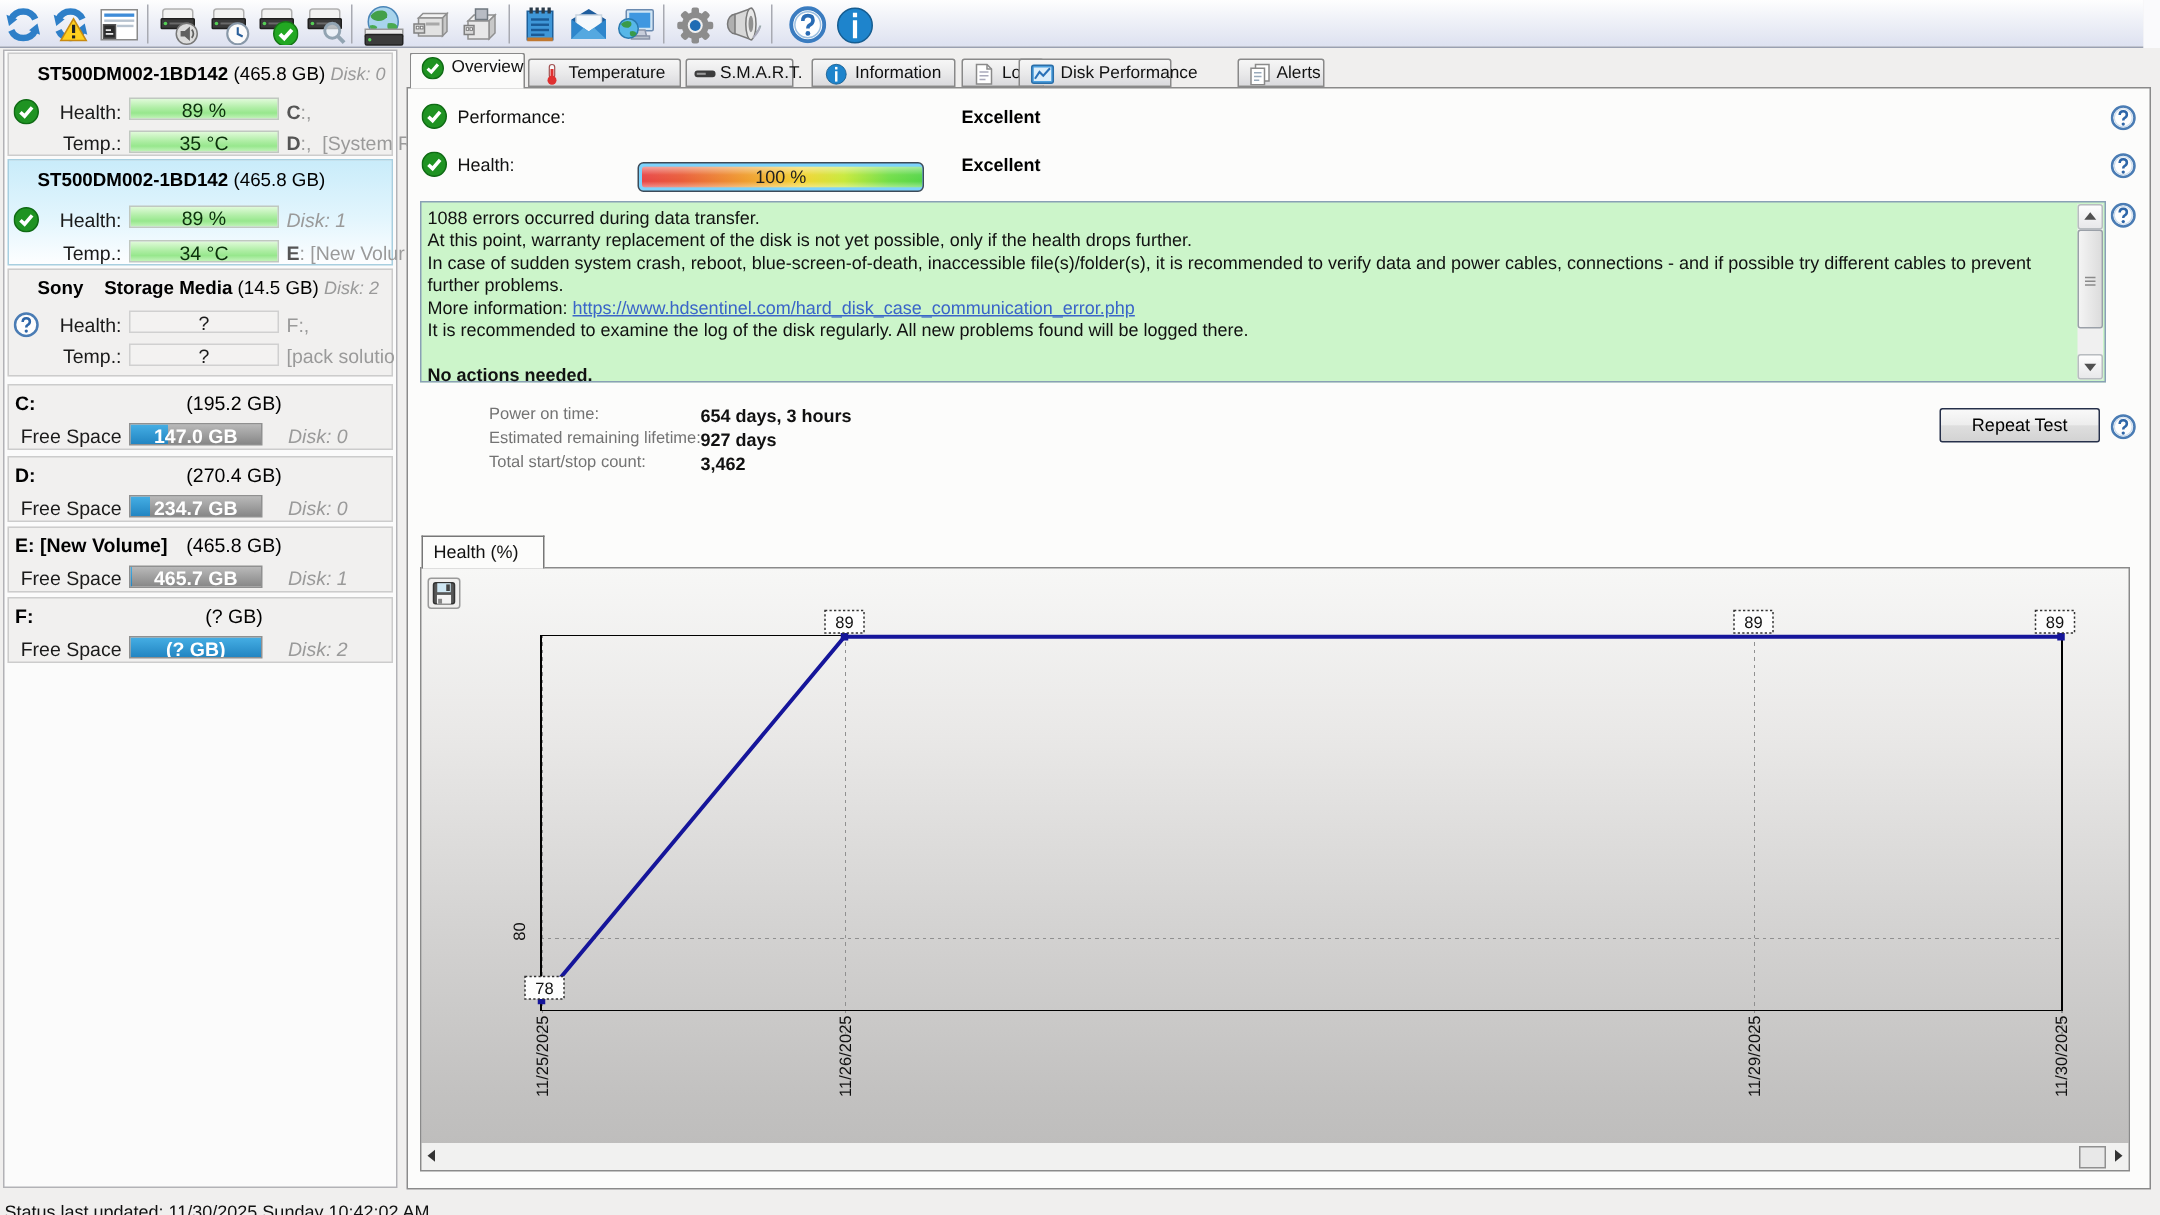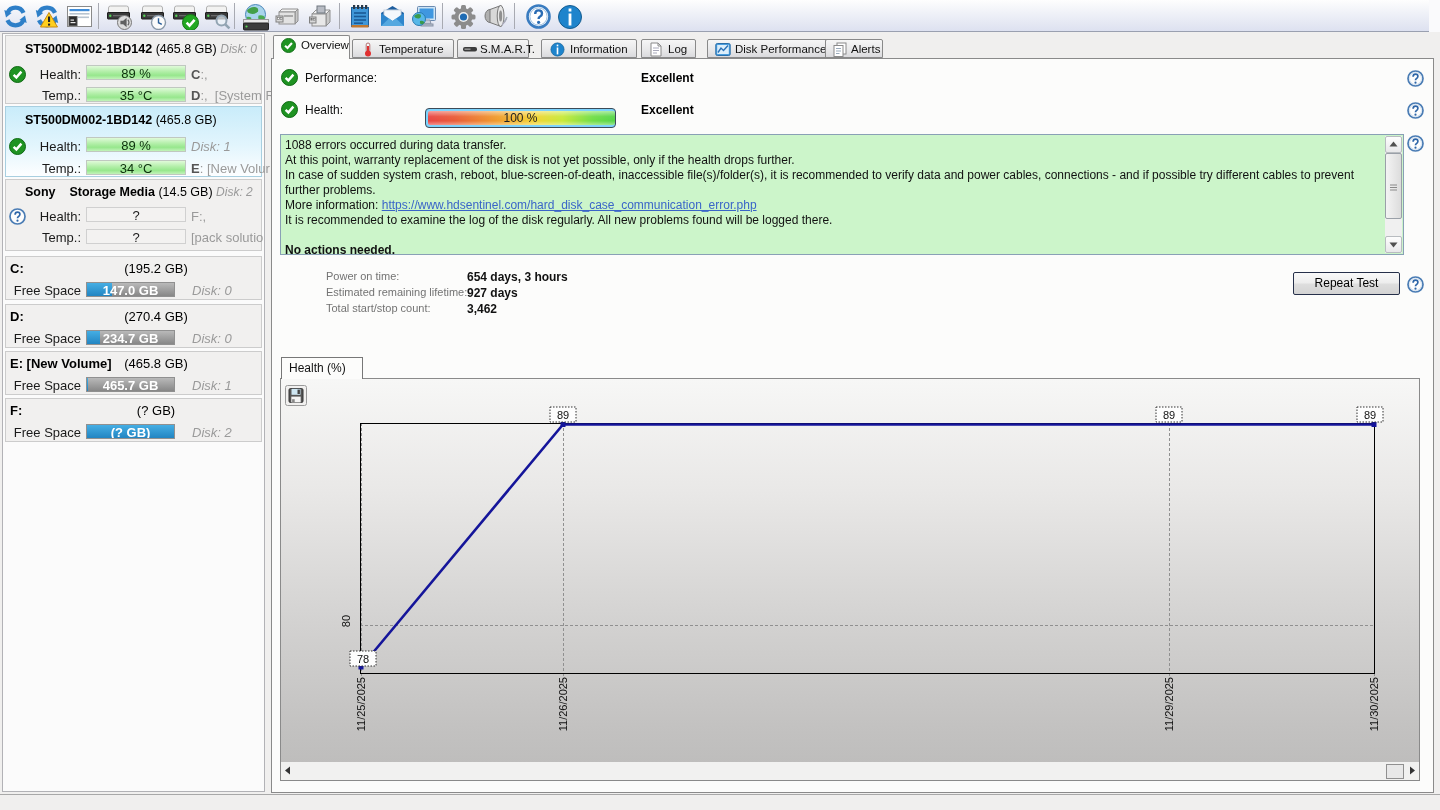--- a/index.html
+++ b/index.html
@@ -406,21 +406,21 @@
           <path d="M1 1 L8 1 L11 4 L11 14 L1 14 Z" fill="#fff" stroke="#8a8a8a"></path>
           <path d="M8 1 L8 4 L11 4" fill="none" stroke="#8a8a8a"></path>
           <g stroke="#aab" stroke-width="1">
             <line x1="3" y1="6" x2="9" y2="6"></line>
             <line x1="3" y1="8.5" x2="9" y2="8.5"></line>
             <line x1="3" y1="11" x2="7" y2="11"></line>
           </g>
         </svg>
       <span class="ttext" style="left:26px">Log</span>
     </div>
-    <div class="tab" style="left:436px;width:121px">
+    <div class="tab" style="left:408px;width:102px">
       <svg class="ticon" style="left:7px" width="16" height="15" viewBox="0 0 16 15">
           <rect x="0.8" y="1.5" width="14.4" height="12" rx="1.5" fill="#4a9ede" stroke="#2a6ea8"></rect>
           <rect x="2.2" y="3" width="11.6" height="9" fill="#dceefa"></rect>
           <path d="M3 10.5 L6 6 L8.5 8.5 L13 3.5" fill="none" stroke="#2a72b8" stroke-width="1.4"></path>
         </svg>
       <span class="ttext" style="left:27px">Disk Performance</span>
     </div>
     <div class="tab" style="left:554px;width:58px">
       <svg class="ticon" style="left:7px" width="14" height="15" viewBox="0 0 14 15">
           <rect x="4" y="1" width="9" height="11" fill="#fff" stroke="#8a8a8a"></rect>
@@ -568,13 +568,14 @@
       </svg>
     <svg class="helpq" style="left:1136px;top:241px" viewBox="0 0 17 17">
         <circle cx="8.5" cy="8.5" r="7.5" fill="#fdfdfd" stroke="#4a7cb4" stroke-width="1.7"></circle>
         <circle cx="8.5" cy="8.5" r="6" fill="none" stroke="#ccdcec" stroke-width="0.8"></circle>
         <path d="M6.1 6.7 Q6.1 4.1 8.5 4.1 Q10.9 4.1 10.9 6.3 Q10.9 7.9 9.3 8.7 Q8.5 9.1 8.5 10.3" fill="none" stroke="#2e66a8" stroke-width="1.7"></path>
         <circle cx="8.5" cy="12.7" r="1.1" fill="#2e66a8"></circle>
       </svg>
   </div>
   <div class="abs" style="left:1429px;top:0;width:11px;height:32px;background:#fafafc"></div>
   <div id="statusline" class="abs"></div>
+  <div id="statusbar" class="abs">Status last updated: 11/30/2025 Sunday 10:42:02 AM</div>
 </div>
 
 </body></html>

